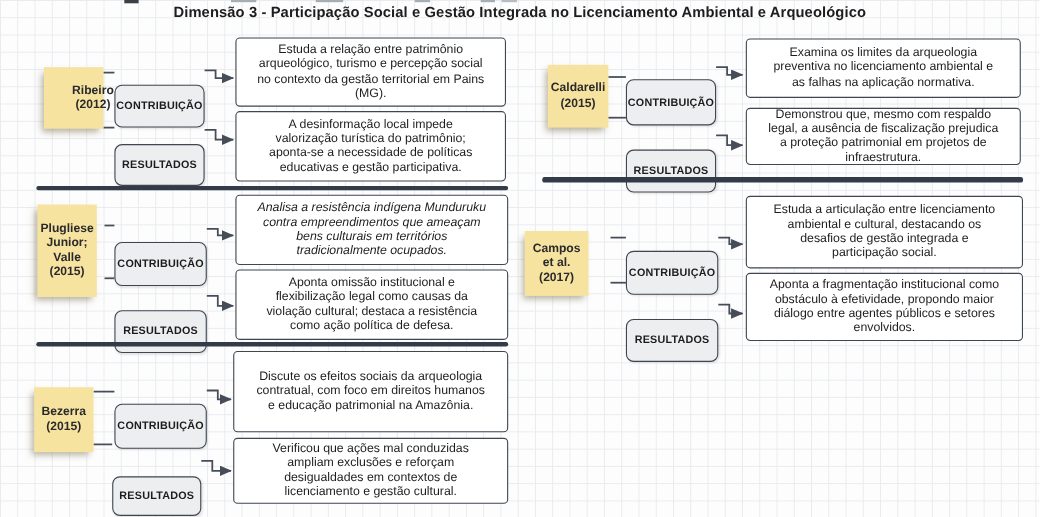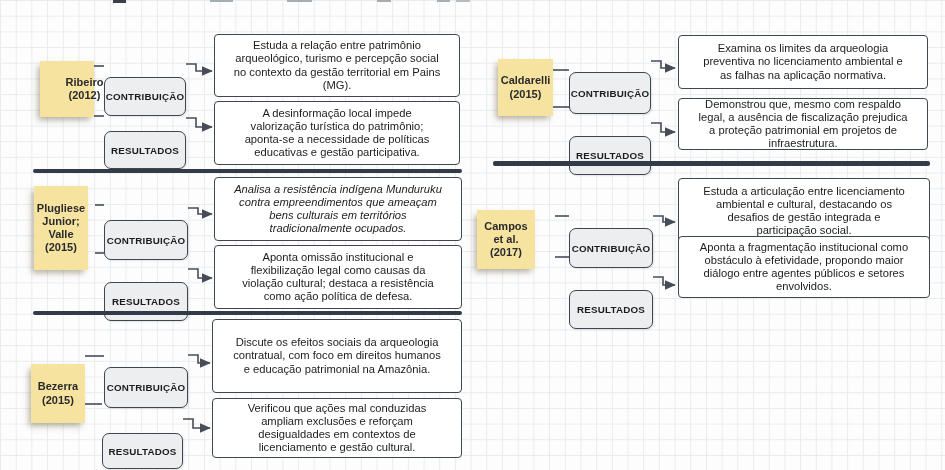--- a/index.html
+++ b/index.html
@@ -57,20 +57,21 @@
 
 <div id="canvas">
 
   <div class="frag" style="left:113px;top:0;width:13px;height:2.5px;background:#3a3f48;"></div>
   <div class="frag" style="left:210px;top:0;width:23px;height:2px;background:#a7adb4;"></div>
   <div class="frag" style="left:287px;top:0;width:25px;height:2px;background:#a7adb4;"></div>
   <div class="frag" style="left:377px;top:0;width:14px;height:2px;background:#a7adb4;"></div>
   <div class="frag" style="left:437px;top:0;width:13px;height:2px;background:#a7adb4;"></div>
   <div class="frag" style="left:456px;top:0;width:14px;height:2px;background:#b7bcc2;"></div>
 
+  <div class="title">Dimensão 3 - Participação Social e Gestão Integrada no Licenciamento Ambiental e Arqueológico</div>
 
   <svg class="connlayer" width="945" height="470">
     <defs>
       <marker id="arr" markerWidth="8" markerHeight="8" refX="6.5" refY="3" orient="auto">
         <path d="M0,0 L7,3 L0,6 z" fill="#464D58"></path>
       </marker>
     </defs>
 
     <path class="conn" d="M94,66 H104"></path>
     <path class="conn" d="M186,64 h10 v7 H212" marker-end="url(#arr)"></path>
@@ -114,21 +115,21 @@
 Valle
 (2015)</div>
     <div class="label" style="left:104px;top:188px;width:84px;height:40px;">CONTRIBUIÇÃO</div>
     <div class="textbox" style="left:214px;top:177px;width:248px;height:64px;font-style:italic;">Analisa a resistência indígena Munduruku contra empreendimentos que ameaçam bens culturais em territórios tradicionalmente ocupados.</div>
     <div class="label" style="left:104px;top:250px;width:84px;height:39px;">RESULTADOS</div>
     <div class="textbox" style="left:214px;top:245px;width:248px;height:64px;">Aponta omissão institucional e flexibilização legal como causas da violação cultural; destaca a resistência como ação política de defesa.</div>
   </div>
   <div class="divider" style="left:33px;top:311px;width:429px;height:3.5px;"></div>
 
   <div>
-    <div class="sticky" style="left:31px;top:352px;width:54px;height:59px;margin-top:12px;">Bezerra
+    <div class="sticky" style="left:31px;top:352px;width:54px;height:59px;">Bezerra
 (2015)</div>
     <div class="label" style="left:104px;top:335px;width:84px;height:41px;">CONTRIBUIÇÃO</div>
     <div class="textbox" style="left:212px;top:319px;width:250px;height:74px;">Discute os efeitos sociais da arqueologia contratual, com foco em direitos humanos e educação patrimonial na Amazônia.</div>
     <div class="label" style="left:102px;top:401px;width:81px;height:36px;">RESULTADOS</div>
     <div class="textbox" style="left:212px;top:398px;width:250px;height:60px;">Verificou que ações mal conduzidas ampliam exclusões e reforçam desigualdades em contextos de licenciamento e gestão cultural.</div>
   </div>
 
   <div>
     <div class="sticky" style="left:498px;top:59px;width:55px;height:57px;">Caldarelli
 (2015)</div>
@@ -139,16 +140,16 @@
   </div>
   <div class="divider" style="left:493px;top:161px;width:437px;height:4.5px;"></div>
 
   <div>
     <div class="sticky" style="left:477px;top:210px;width:58px;height:59px;">Campos
 et al.
 (2017)</div>
     <div class="label" style="left:569px;top:196px;width:84px;height:40px;">CONTRIBUIÇÃO</div>
     <div class="textbox left" style="left:678px;top:178px;width:252px;height:66px;text-align:center;">Estuda a articulação entre licenciamento ambiental e cultural, destacando os desafios de gestão integrada e participação social.</div>
     <div class="label" style="left:569px;top:258px;width:84px;height:39px;">RESULTADOS</div>
-    <div class="textbox" style="left:678px;top:236px;width:252px;height:62px;">Aponta a fragmentação institucional como obstáculo à efetividade, propondo maior diálogo entre agentes públicos e setores envolvidos.</div>
+    <div class="textbox" style="left:678px;top:248px;width:252px;height:62px;">Aponta a fragmentação institucional como obstáculo à efetividade, propondo maior diálogo entre agentes públicos e setores envolvidos.</div>
   </div>
 
 </div>
 
 </body></html>

